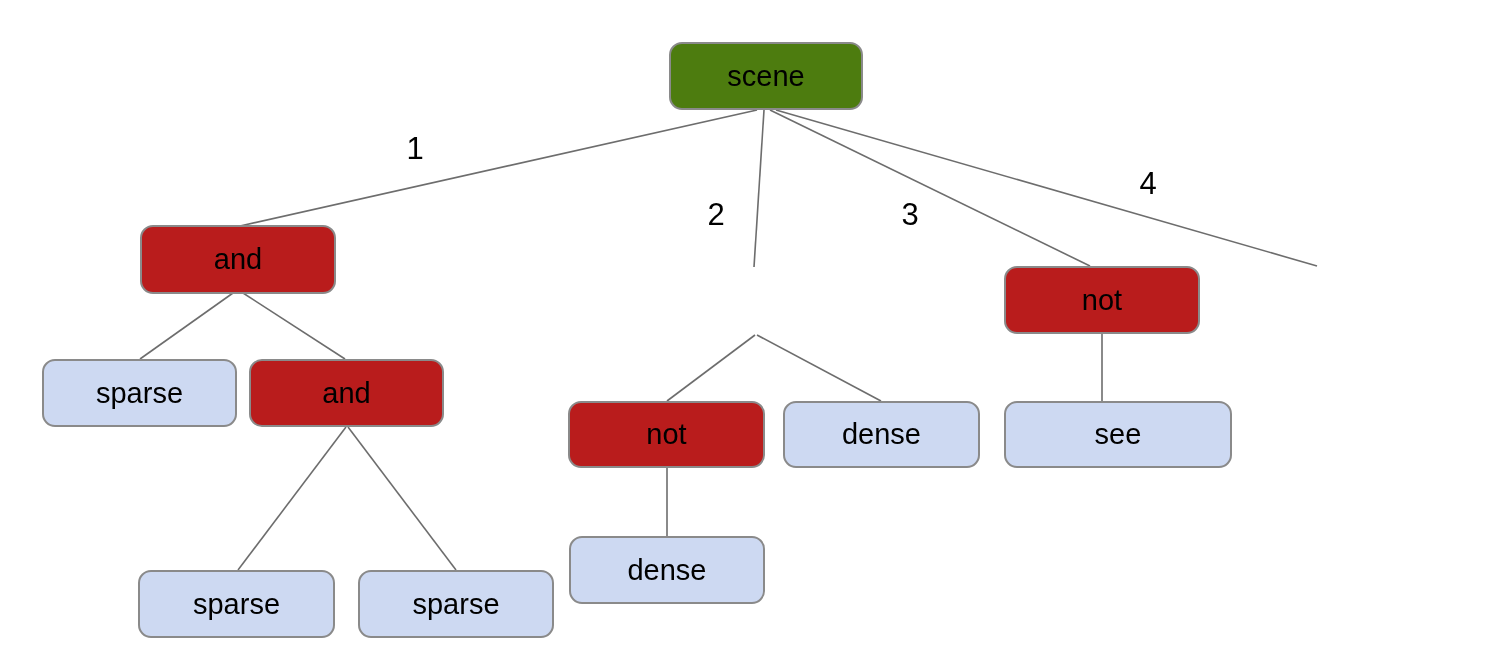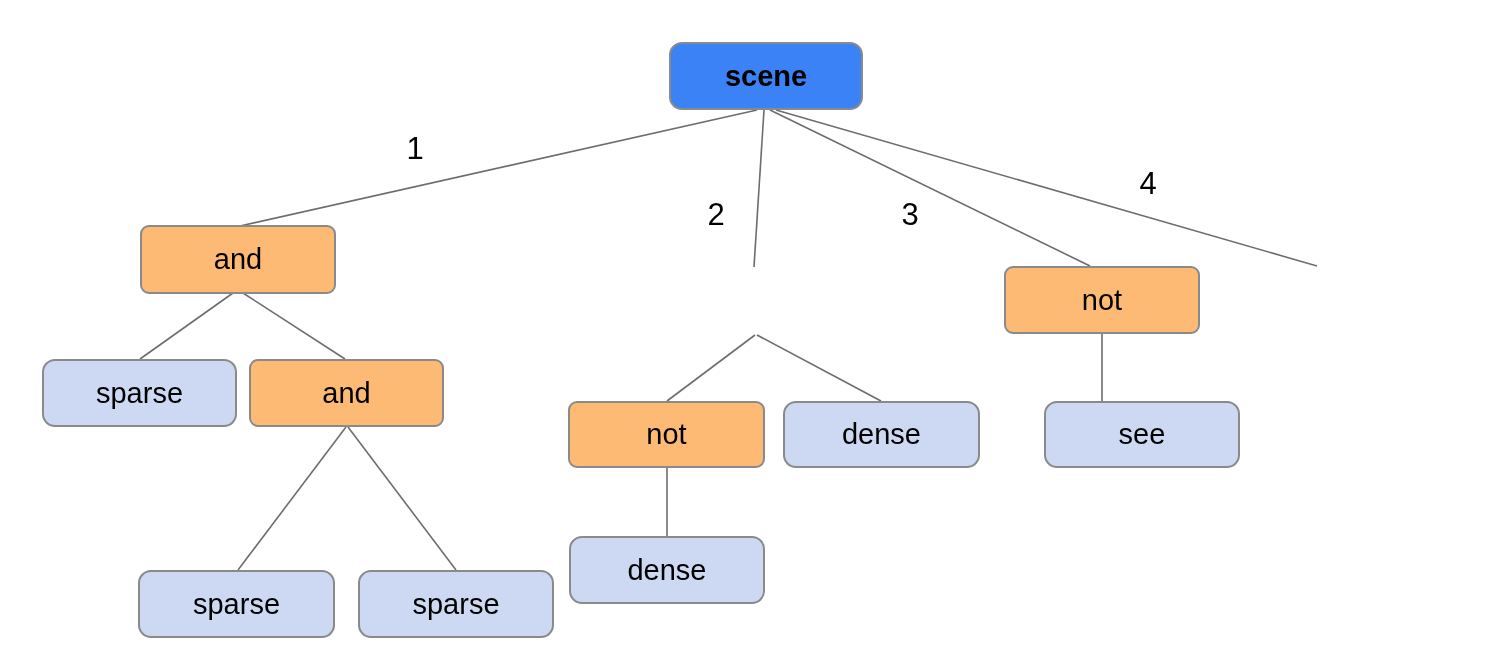--- a/index.html
+++ b/index.html
@@ -37,22 +37,22 @@
     box-sizing: border-box;
     border: 2px solid #8a8a8a;
     border-radius: 13px;
     display: flex;
     align-items: center;
     justify-content: center;
     font-size: 29px;
     color: #000000;
     line-height: 1;
   }
-  .node.root     { background: #3b82f6; font-weight: bold; }
-  .node.operator { background: #fdba74; border-radius: 9px; }
+  .node.root     { background: #4d7c0f; }
+  .node.operator { background: #b91c1c; }
   .node.leaf     { background: #cdd9f2; }
 </style>
 </head>
 <body>
 
 <div class="canvas">
 
   <svg class="edges-layer" viewBox="0 0 1495 662" xmlns="http://www.w3.org/2000/svg">
     <line x1="757" y1="110" x2="240" y2="226"></line>
     <line x1="764" y1="110" x2="754" y2="267"></line>
@@ -75,19 +75,19 @@
 
   <div class="node root" style="left:669px;  top:42px;  width:194px; height:68px;">scene</div>
 
   <div class="node operator" style="left:140px;  top:225px; width:196px; height:69px;">and</div>
   <div class="node operator" style="left:1004px; top:266px; width:196px; height:68px;">not</div>
 
   <div class="node leaf" style="left:42px;   top:359px; width:195px; height:68px;">sparse</div>
   <div class="node operator" style="left:249px;  top:359px; width:195px; height:68px;">and</div>
   <div class="node operator" style="left:568px;  top:401px; width:197px; height:67px;">not</div>
   <div class="node leaf" style="left:783px;  top:401px; width:197px; height:67px;">dense</div>
-  <div class="node leaf" style="left:1004px; top:401px; width:196px; height:67px;margin-left:40px;">see</div>
+  <div class="node leaf" style="left:1004px; top:401px; width:228px; height:67px;">see</div>
 
   <div class="node leaf" style="left:138px;  top:570px; width:197px; height:68px;">sparse</div>
   <div class="node leaf" style="left:358px;  top:570px; width:196px; height:68px;">sparse</div>
   <div class="node leaf" style="left:569px;  top:536px; width:196px; height:68px;">dense</div>
 
 </div>
 
 </body></html>

